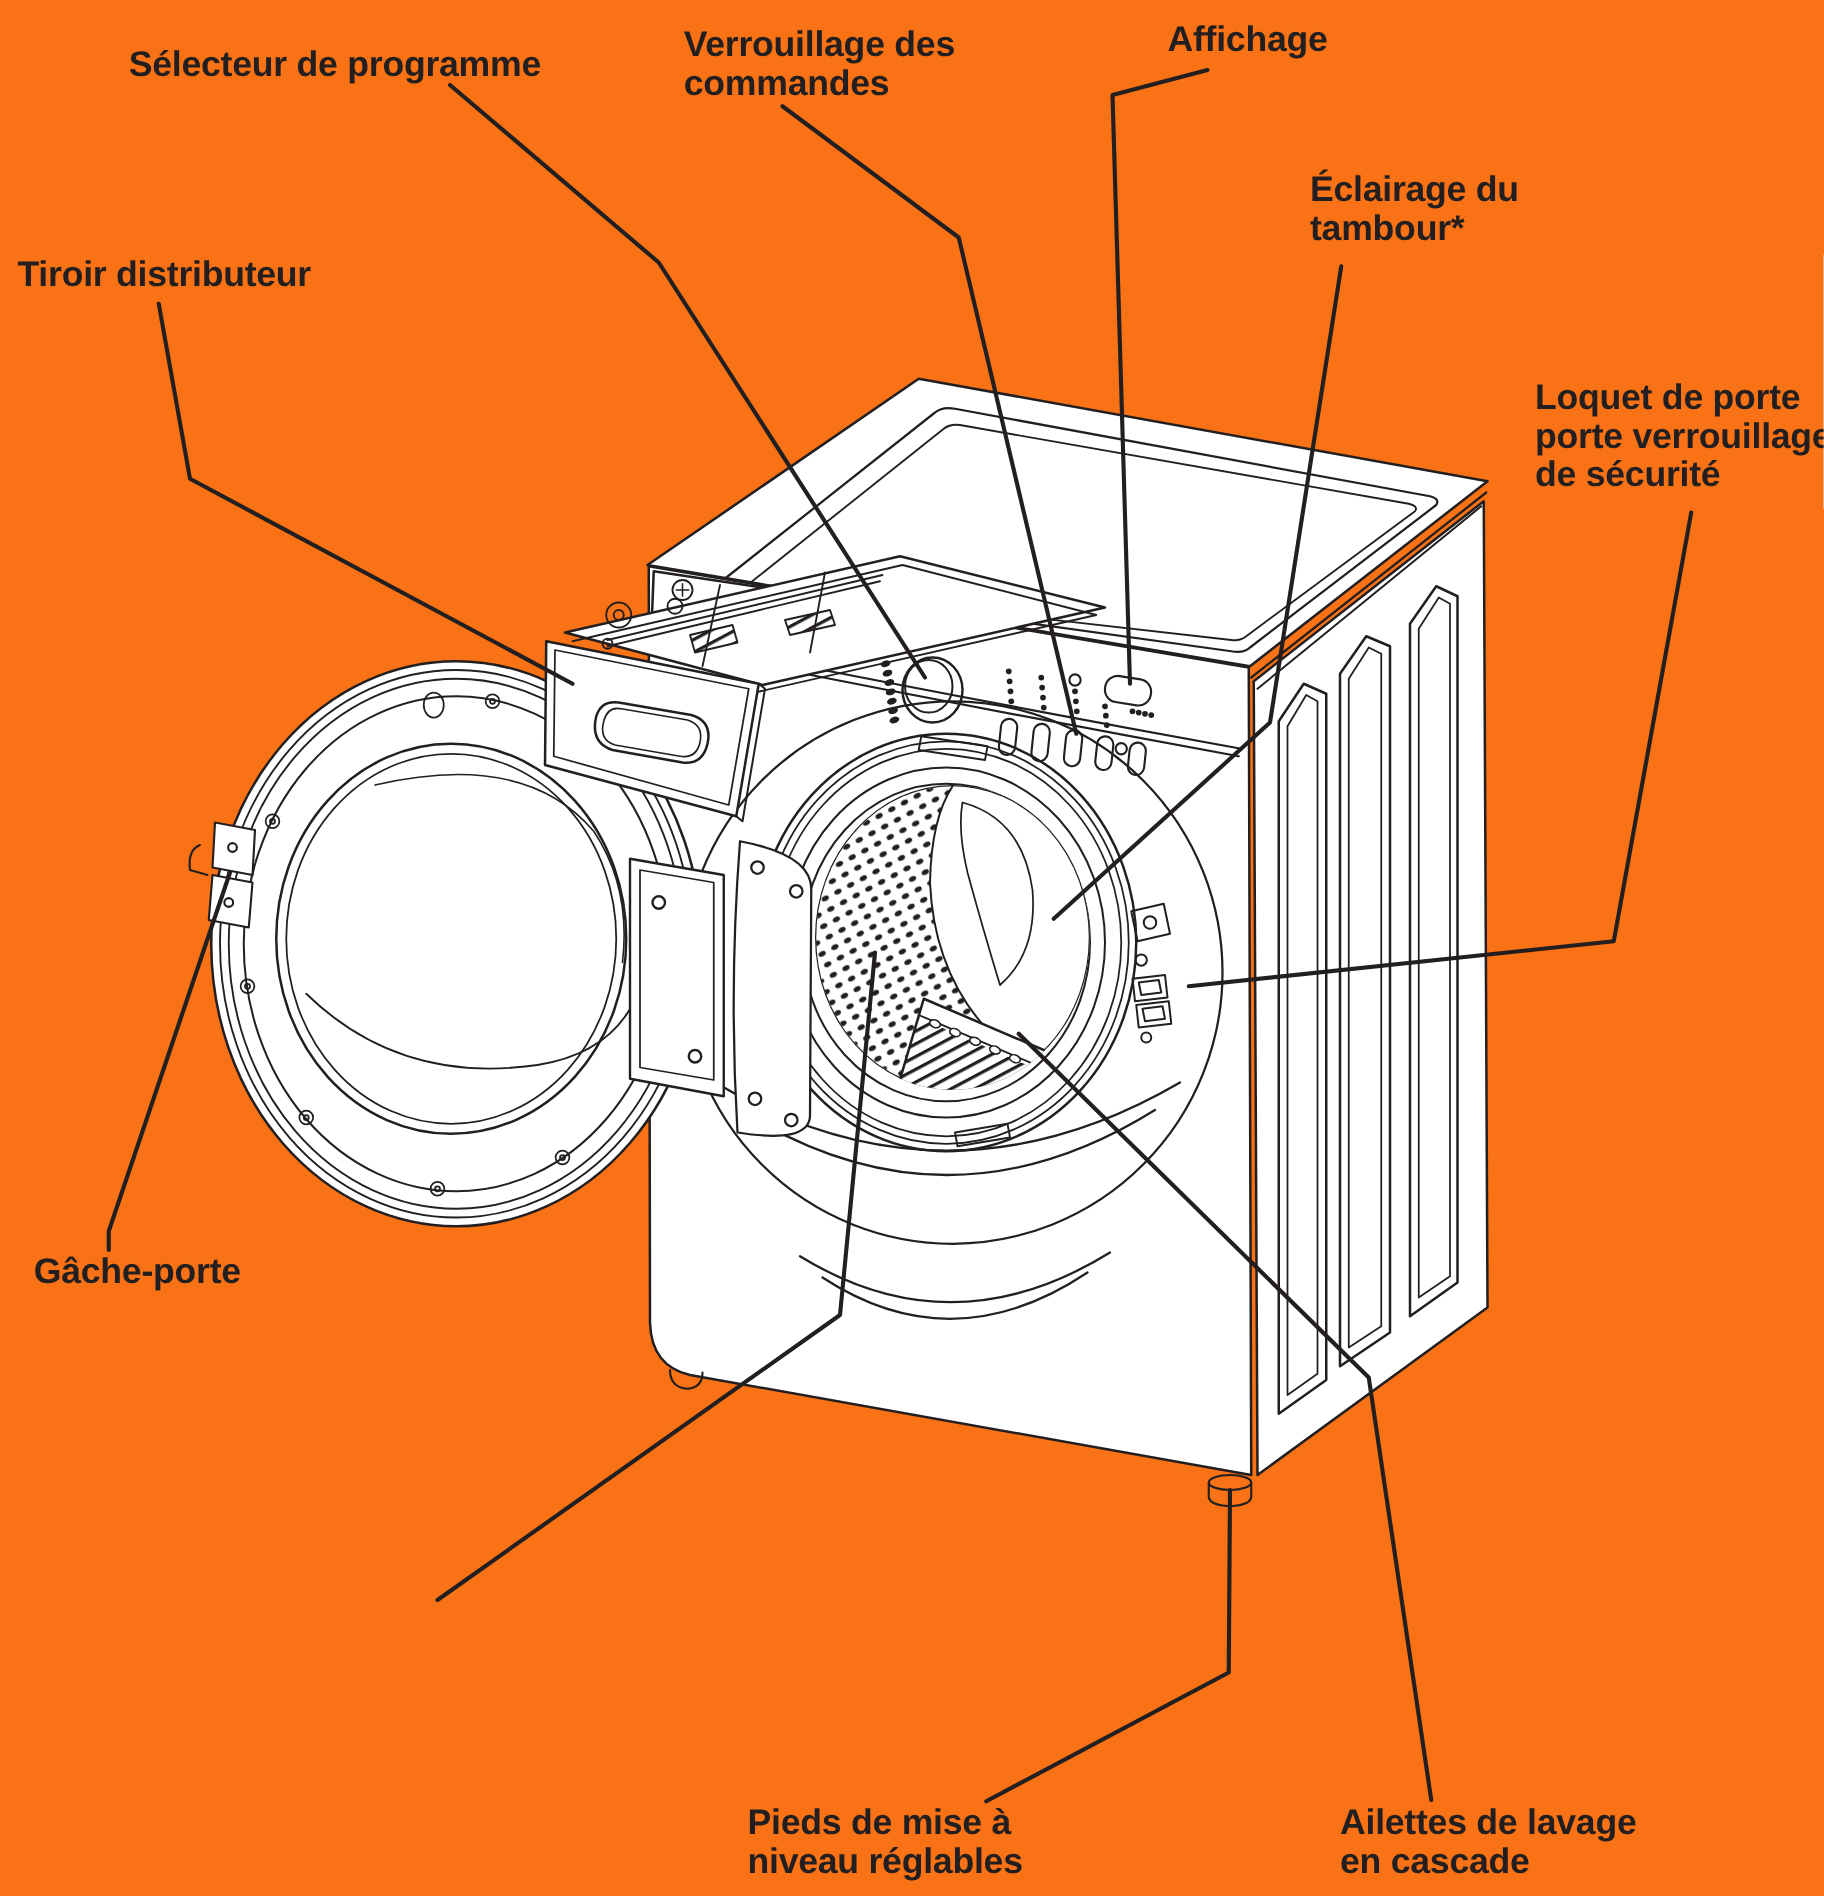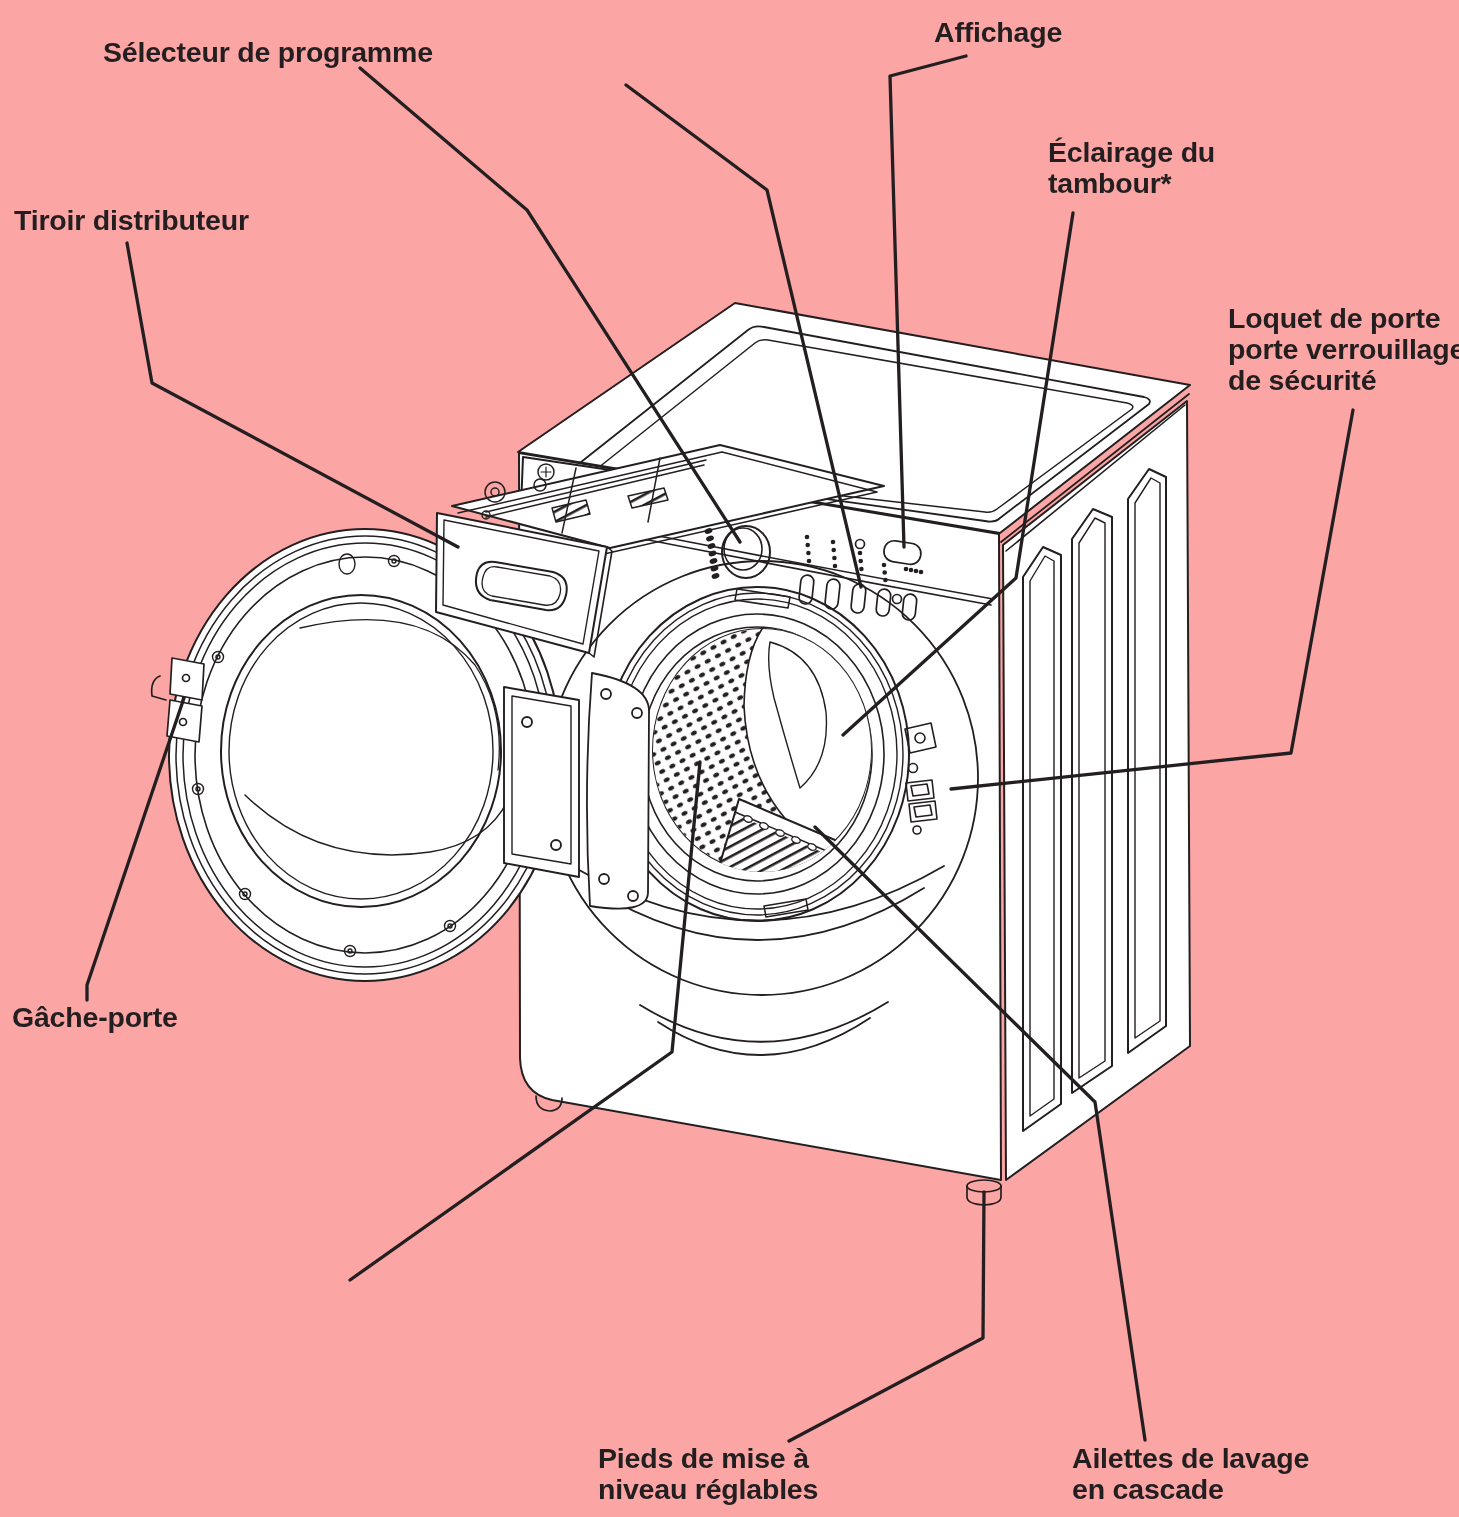--- a/index.html
+++ b/index.html
@@ -1,17 +1,17 @@
 <!DOCTYPE html>
 <html><head>
 <meta charset="utf-8">
 <style>
   html,body{margin:0;padding:0;background:#ffffff;}
   .stage{
-    position:relative;width:1459px;height:1517px;background:#fca5a5;
+    position:relative;width:1459px;height:1517px;background:#f97316;
     font-family:"Liberation Sans", sans-serif;overflow:hidden;
   }
   .art{position:absolute;left:0;top:0;}
   .callout{
     position:absolute;color:#231f20;font-weight:700;font-size:28.5px;
     line-height:31px;letter-spacing:-0.2px;white-space:nowrap;
   }
   .callout span{display:block;}
   svg *{vector-effect:non-scaling-stroke;}
 </style>
@@ -263,36 +263,40 @@
         <polyline points="700,762 672,1052 350,1280"></polyline>
         <polyline points="984,1192 983,1338 789,1441"></polyline>
         <polyline points="815,827 1095,1102 1145,1440"></polyline>
       </g>
     </g>
   </svg>
 
   <div class="callout" style="left:103px;top:37px">
     <span>Sélecteur de programme</span>
   </div>
+  <div class="callout" style="left:547px;top:21px">
+    <span>Verrouillage des</span>
+    <span>commandes</span>
+  </div>
   <div class="callout" style="left:934px;top:17px">
     <span>Affichage</span>
   </div>
   <div class="callout" style="left:1048px;top:137px">
     <span>Éclairage du</span>
     <span>tambour*</span>
   </div>
   <div class="callout" style="left:14px;top:205px">
     <span>Tiroir distributeur</span>
   </div>
   <div class="callout" style="left:1228px;top:303px">
     <span>Loquet de porte</span>
     <span>porte verrouillage</span>
     <span>de sécurité</span>
   </div>
-  <div class="callout" style="left:12px;top:1002px">
+  <div class="callout" style="left:27px;top:1002px">
     <span>Gâche-porte</span>
   </div>
   <div class="callout" style="left:1072px;top:1443px">
     <span>Ailettes de lavage</span>
     <span>en cascade</span>
   </div>
   <div class="callout" style="left:598px;top:1443px">
     <span>Pieds de mise à</span>
     <span>niveau réglables</span>
   </div>

